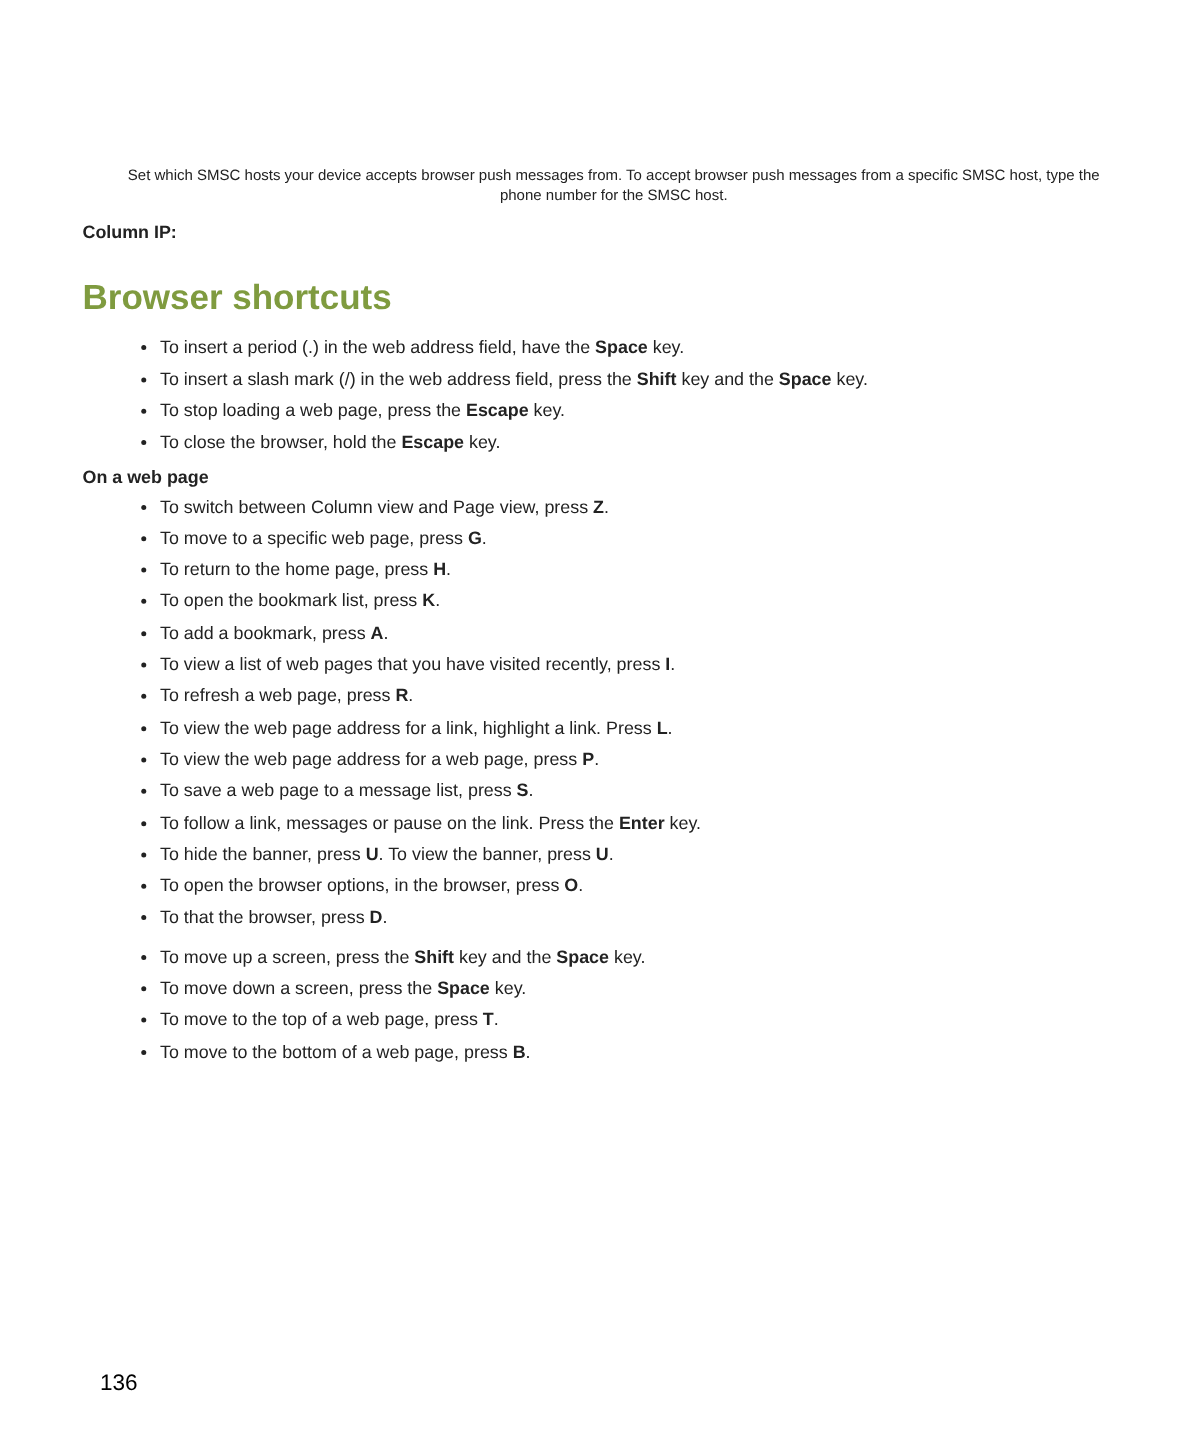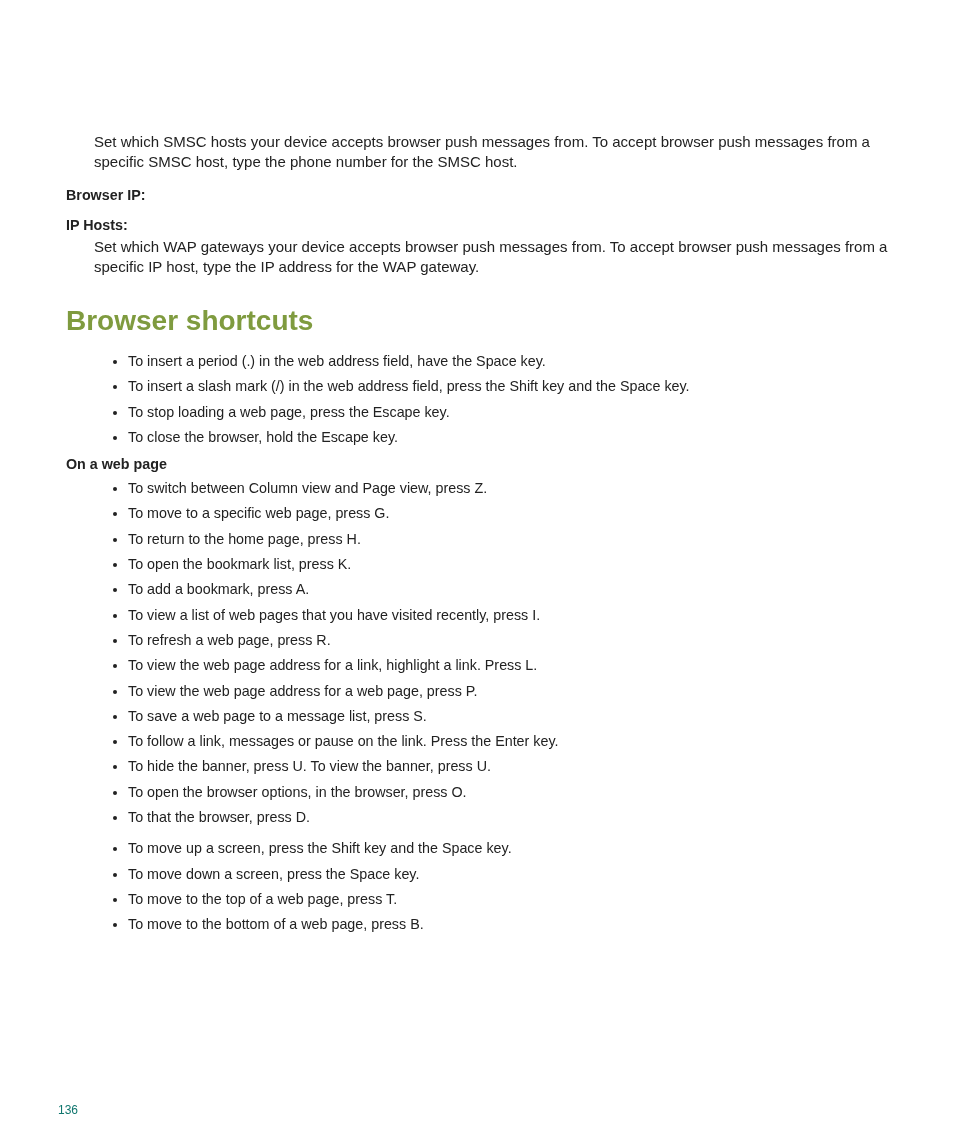--- a/index.html
+++ b/index.html
@@ -12,23 +12,24 @@
   }
   .page {
     box-sizing: border-box;
     width: 954px;
     min-height: 1145px;
     padding: 132px 66px 40px 66px;
     position: relative;
   }
   .def-body {
     margin: 0 0 14px 28px;
-    font-size: 15px;
+    font-size: 12px;
     line-height: 1.35;
     color: #222;
+    text-align: center;
   }
   .def-term {
     margin: 14px 0 4px 0;
     font-size: 14.3px;
     font-weight: 700;
     color: #222;
   }
   h2.section-title {
     margin: 28px 0 12px 0;
     font-size: 28px;
@@ -45,44 +46,40 @@
     line-height: 1.35;
     padding: 3px 0;
     color: #222;
   }
   .subhead {
     margin: 4px 0 2px 0;
     font-size: 14.3px;
     font-weight: 700;
     color: #222;
   }
-  .bold { font-weight: 400; }
+  .bold { font-weight: 700; }
   .page-number {
     position: absolute;
-    left: 58px;
+    left: 80px;
     bottom: 28px;
-    color: #0f766e;
-    font-size: 12px;
+    color: #000000;
+    font-size: 18px;
   }
 </style>
 </head>
 <body>
 
 <div class="page">
 
   <p class="def-body">Set which SMSC hosts your device accepts browser push messages from. To accept browser push messages from a specific SMSC host, type the phone number for the SMSC host.</p>
 
   <div>
-    <p class="def-term">Browser IP:</p>
+    <p class="def-term">Column IP:</p>
   </div>
 
-  <div>
-    <p class="def-term">IP Hosts:</p>
-    <p class="def-body">Set which WAP gateways your device accepts browser push messages from. To accept browser push messages from a specific IP host, type the IP address for the WAP gateway.</p>
-  </div>
 
   <h2 class="section-title">Browser shortcuts</h2>
 
   <ul class="bullets">
     <li><span>To insert a period (.) in the web address field, have the </span><span class="bold">Space</span><span> key.</span></li>
     <li><span>To insert a slash mark (/) in the web address field, press the </span><span class="bold">Shift</span><span> key and the </span><span class="bold">Space</span><span> key.</span></li>
     <li><span>To stop loading a web page, press the </span><span class="bold">Escape</span><span> key.</span></li>
     <li><span>To close the browser, hold the </span><span class="bold">Escape</span><span> key.</span></li>
   </ul>
 

